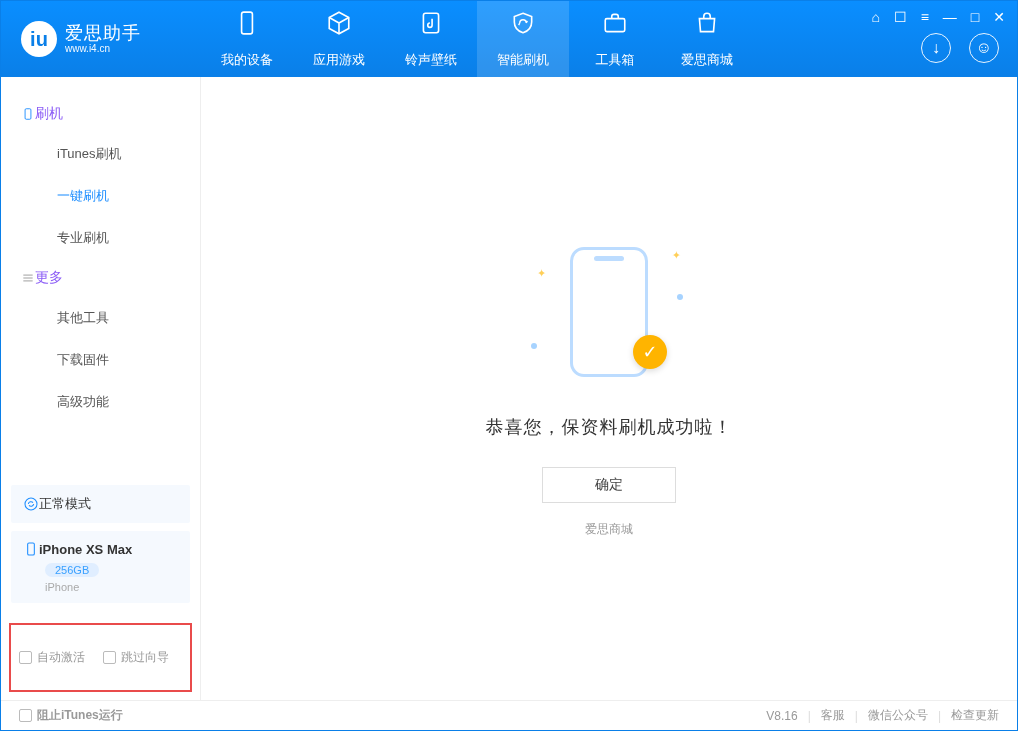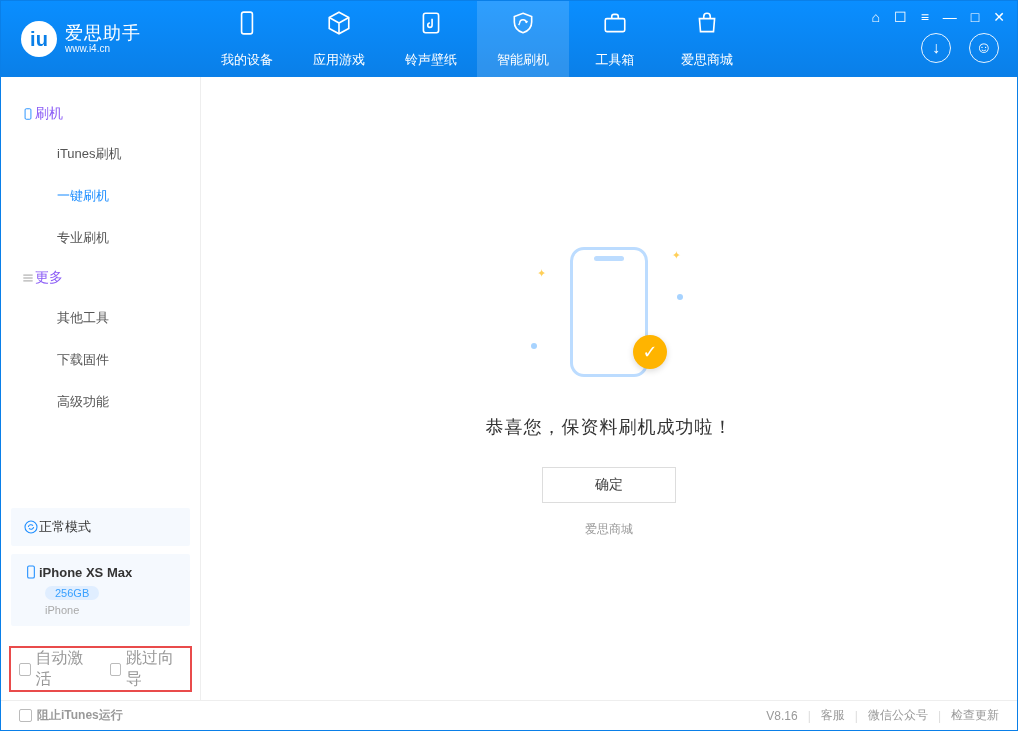--- a/index.html
+++ b/index.html
@@ -54,21 +54,21 @@
 .device-boxes { padding: 0 10px 12px; }
 .card {
   background: #f5f9fe; border-radius:2px; padding:10px 12px; margin-bottom:8px; font-size:13px; color:#333;
   display:flex; flex-direction:column;
 }
 .card-row { display:flex; align-items:center; gap:0; }
 .chip { background:#e0eeff; color:#38a0ff; border-radius:10px; font-size:11px; padding:1px 10px; margin-top:6px; width:fit-content; margin-left:22px; }
 .card-sub { font-size:11px; color:#aaa; margin-left:22px; margin-top:4px; }
 
 .checkbox-area {
-  border: 2px solid #e94b4b; margin: 0 8px 8px; padding: 0 8px; display:flex; gap:18px; font-size:16px; color:#999;
+  border: 2px solid #e94b4b; margin: 0 8px 8px; padding: 24px 8px; display:flex; gap:18px; font-size:12px; color:#999;
 }
 .chk { display:flex; align-items:center; gap:5px; cursor:pointer; }
 .chk-box { width:13px; height:13px; border:1px solid #bbb; border-radius:2px; }
 
 .main { flex:1; display:flex; flex-direction:column; align-items:center; justify-content:center; }
 .illus { position:relative; width:160px; height:150px; }
 .phone-shape { width:78px; height:130px; border:3px solid #bcdcff; border-radius:14px; position:absolute; left:50%; top:8px; transform:translateX(-50%); background:#fff; }
 .phone-shape::before { content:""; position:absolute; left:50%; top:6px; transform:translateX(-50%); width:30px; height:5px; background:#bcdcff; border-radius:3px; }
 .check-badge { position:absolute; right:22px; bottom:20px; width:34px; height:34px; background:#ffb400; border-radius:50%;
   display:flex; align-items:center; justify-content:center; color:#fff; font-size:18px; box-shadow:0 2px 6px rgba(0,0,0,.15); }

